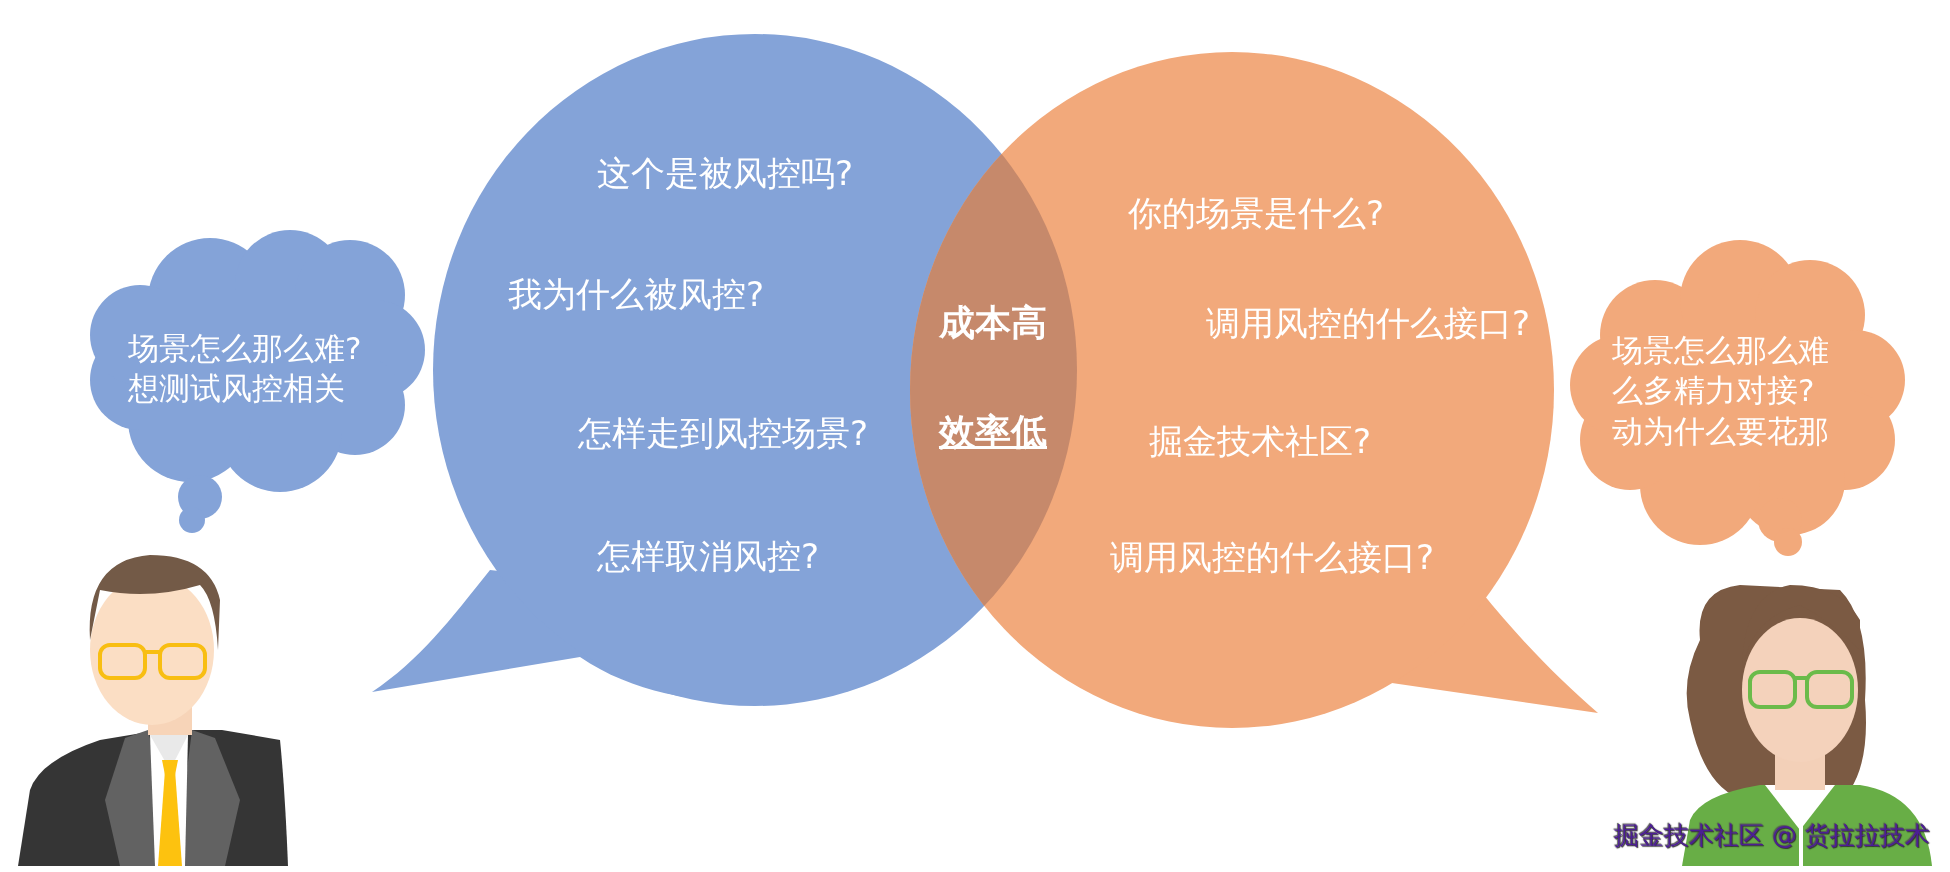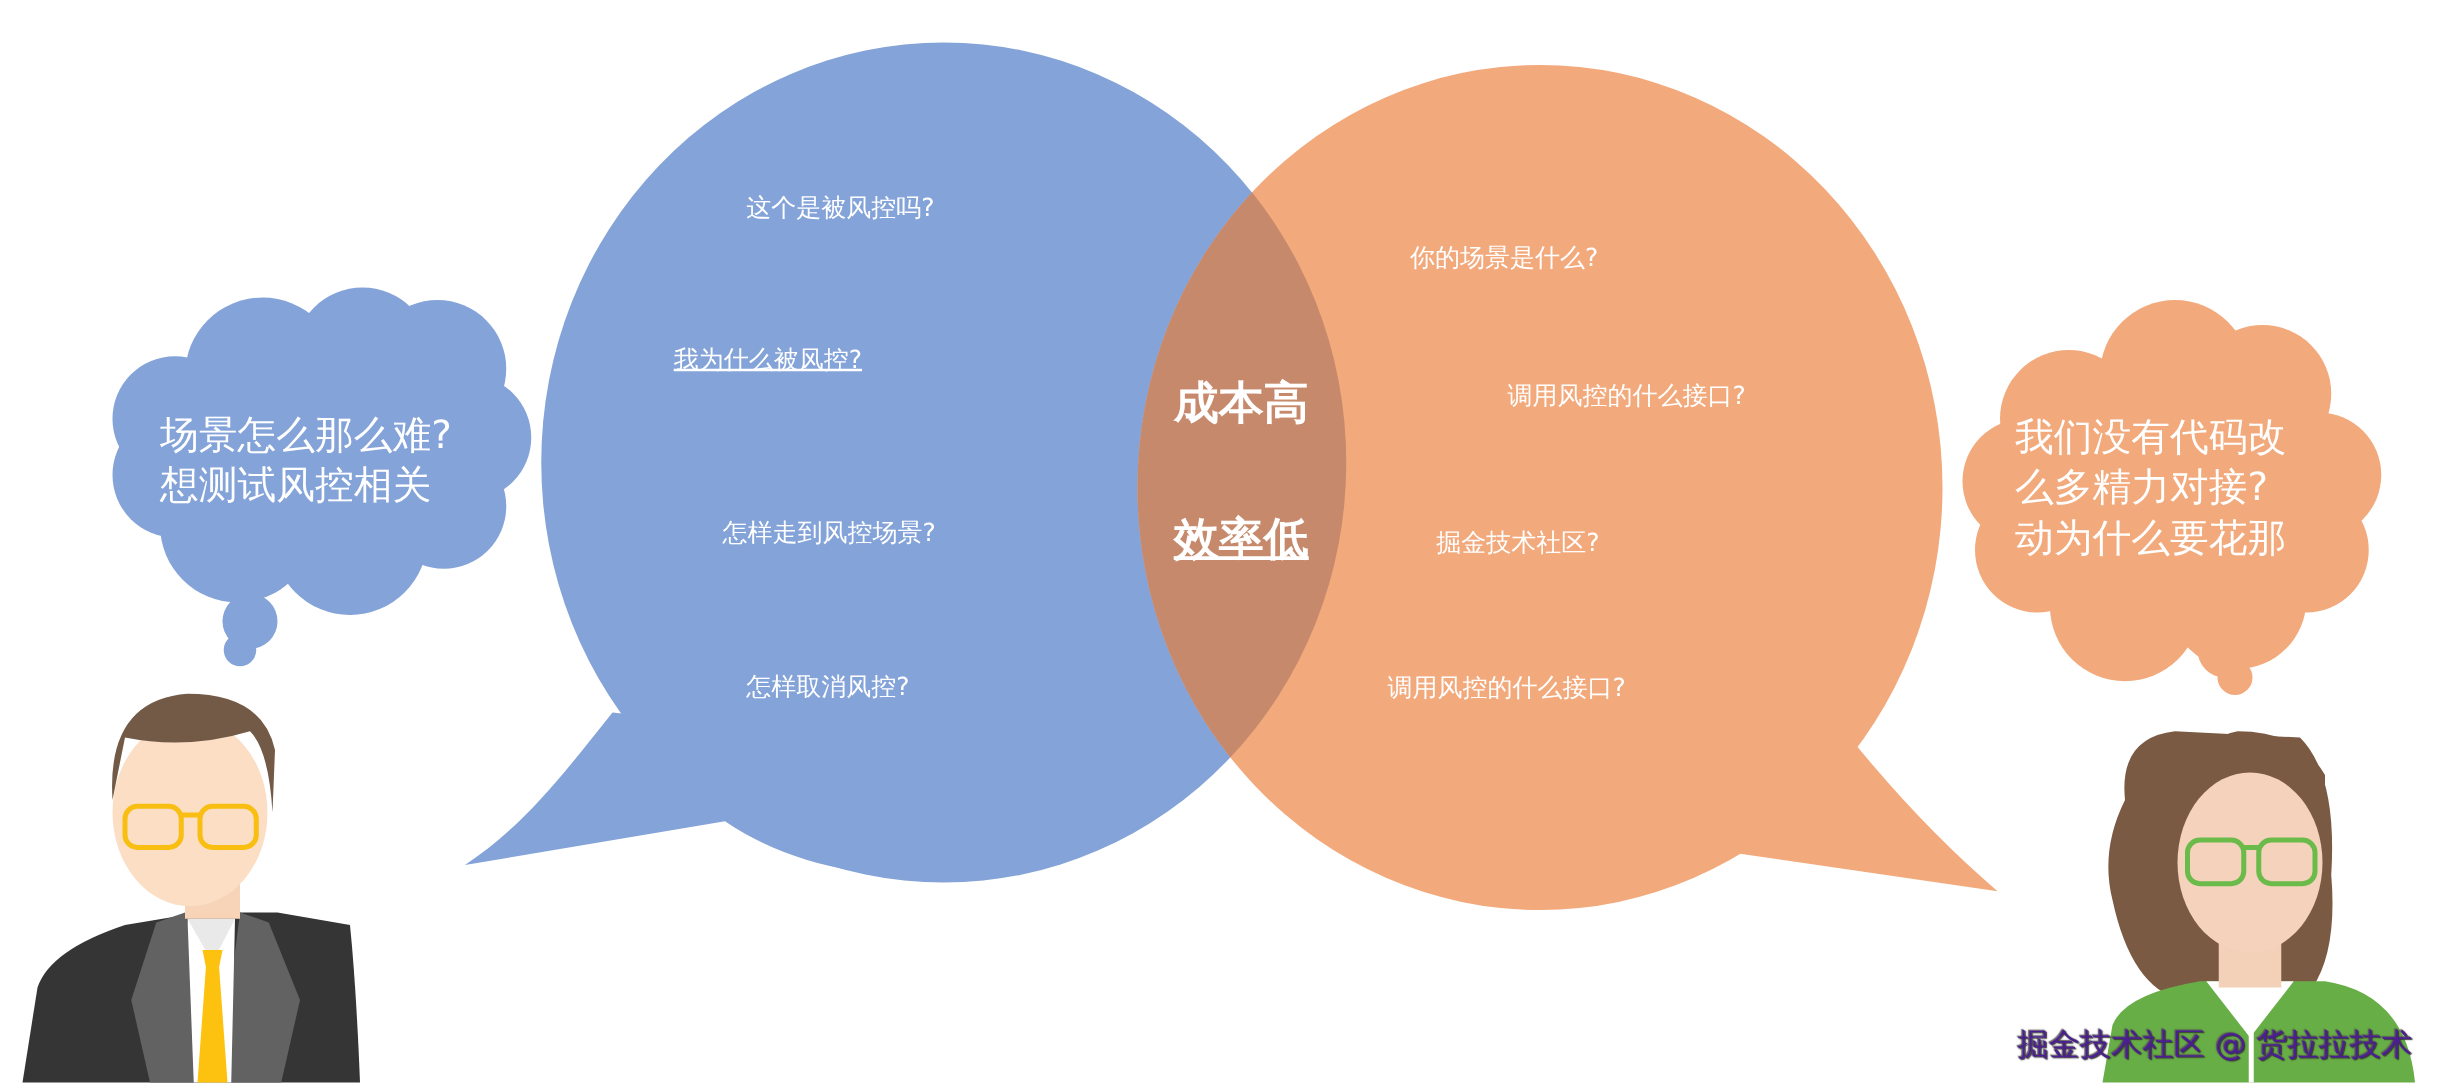--- a/index.html
+++ b/index.html
@@ -1,19 +1,19 @@
 <!DOCTYPE html>
 <html><head>
 <meta charset="utf-8">
 <style>
   html, body { margin: 0; padding: 0; background: #ffffff; }
   body { width: 1950px; height: 872px; position: relative; overflow: hidden;
          font-family: "DejaVu Sans", "Liberation Sans", sans-serif; }
   #scene { position: absolute; left: 0; top: 0; width: 1950px; height: 872px; }
-  .txt { position: absolute; color: #ffffff; white-space: nowrap; font-size: 20px; line-height: 1; }
+  .txt { position: absolute; color: #ffffff; white-space: nowrap; font-size: 34px; line-height: 1; }
   .center-txt { font-size: 36px; font-weight: bold; }
   .cloud-txt { font-size: 31px; line-height: 1.3; white-space: normal; }
   .watermark { position: absolute; right: 20px; bottom: 20px; font-size: 25px; color: #4c1d95;
                text-shadow: 1px 1px 1px #333, -1px -1px 1px #555; white-space: nowrap; }
 </style>
 </head>
 <body>
 
 <svg id="scene" width="1950" height="872" viewBox="0 0 1950 872" xmlns="http://www.w3.org/2000/svg">
   <defs>
@@ -95,27 +95,27 @@
     <line x1="1795" y1="678" x2="1807" y2="678" stroke="#6bbb4a" stroke-width="4"></line>
   </g>
 </svg>
 
 <div class="txt cloud-txt" style="left:128px; top:328px; width:270px;">
   <div>场景怎么那么难?</div>
   <div>想测试风控相关</div>
 </div>
 
 <div class="txt cloud-txt" style="left:1612px; top:330px; width:260px;">
-  <div>我们没有代码改</div>
+  <div>场景怎么那么难</div>
   <div>么多精力对接?</div>
   <div>动为什么要花那</div>
 </div>
 
 <div class="txt" style="left:597px; top:156px;">这个是被风控吗?</div>
-<div class="txt" style="left:539px; top:277px;text-decoration:underline;">我为什么被风控?</div>
+<div class="txt" style="left:508px; top:277px;">我为什么被风控?</div>
 <div class="txt" style="left:578px; top:416px;">怎样走到风控场景?</div>
 <div class="txt" style="left:597px; top:539px;">怎样取消风控?</div>
 
 <div class="txt center-txt" style="left:939px; top:305px;">成本高</div>
 <div class="txt center-txt" style="left:939px; top:414px;text-decoration:underline;">效率低</div>
 
 <div class="txt" style="left:1128px; top:196px;">你的场景是什么?</div>
 <div class="txt" style="left:1166px; top:306px;margin-left:40px;">调用风控的什么接口?</div>
 <div class="txt" style="left:1149px; top:424px;">掘金技术社区?</div>
 <div class="txt" style="left:1110px; top:540px;">调用风控的什么接口?</div>

